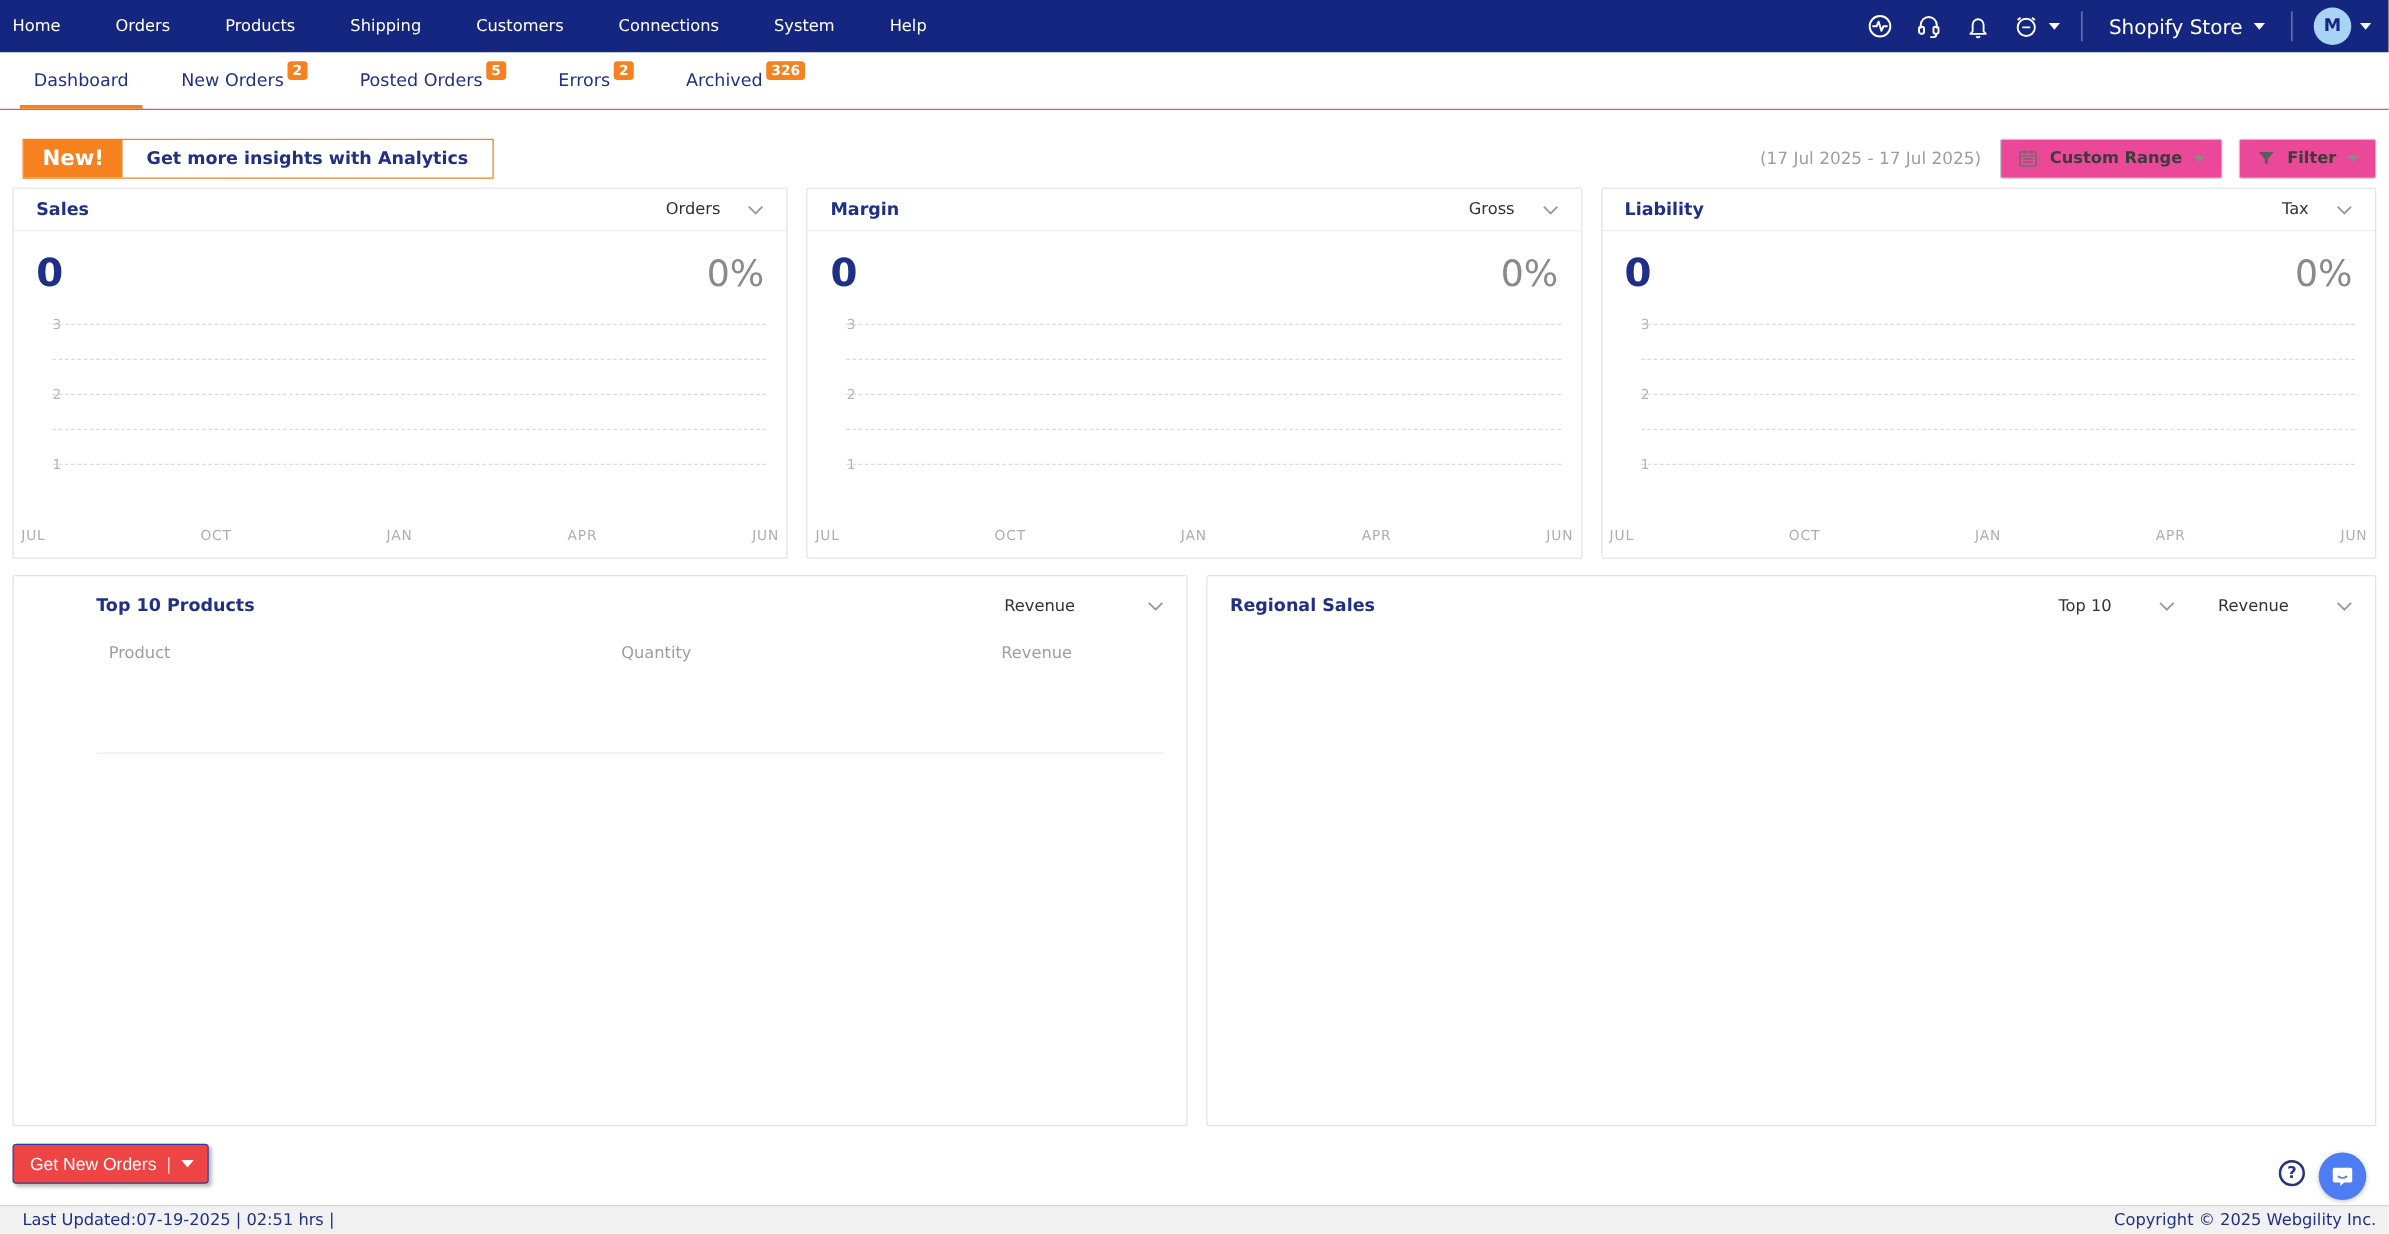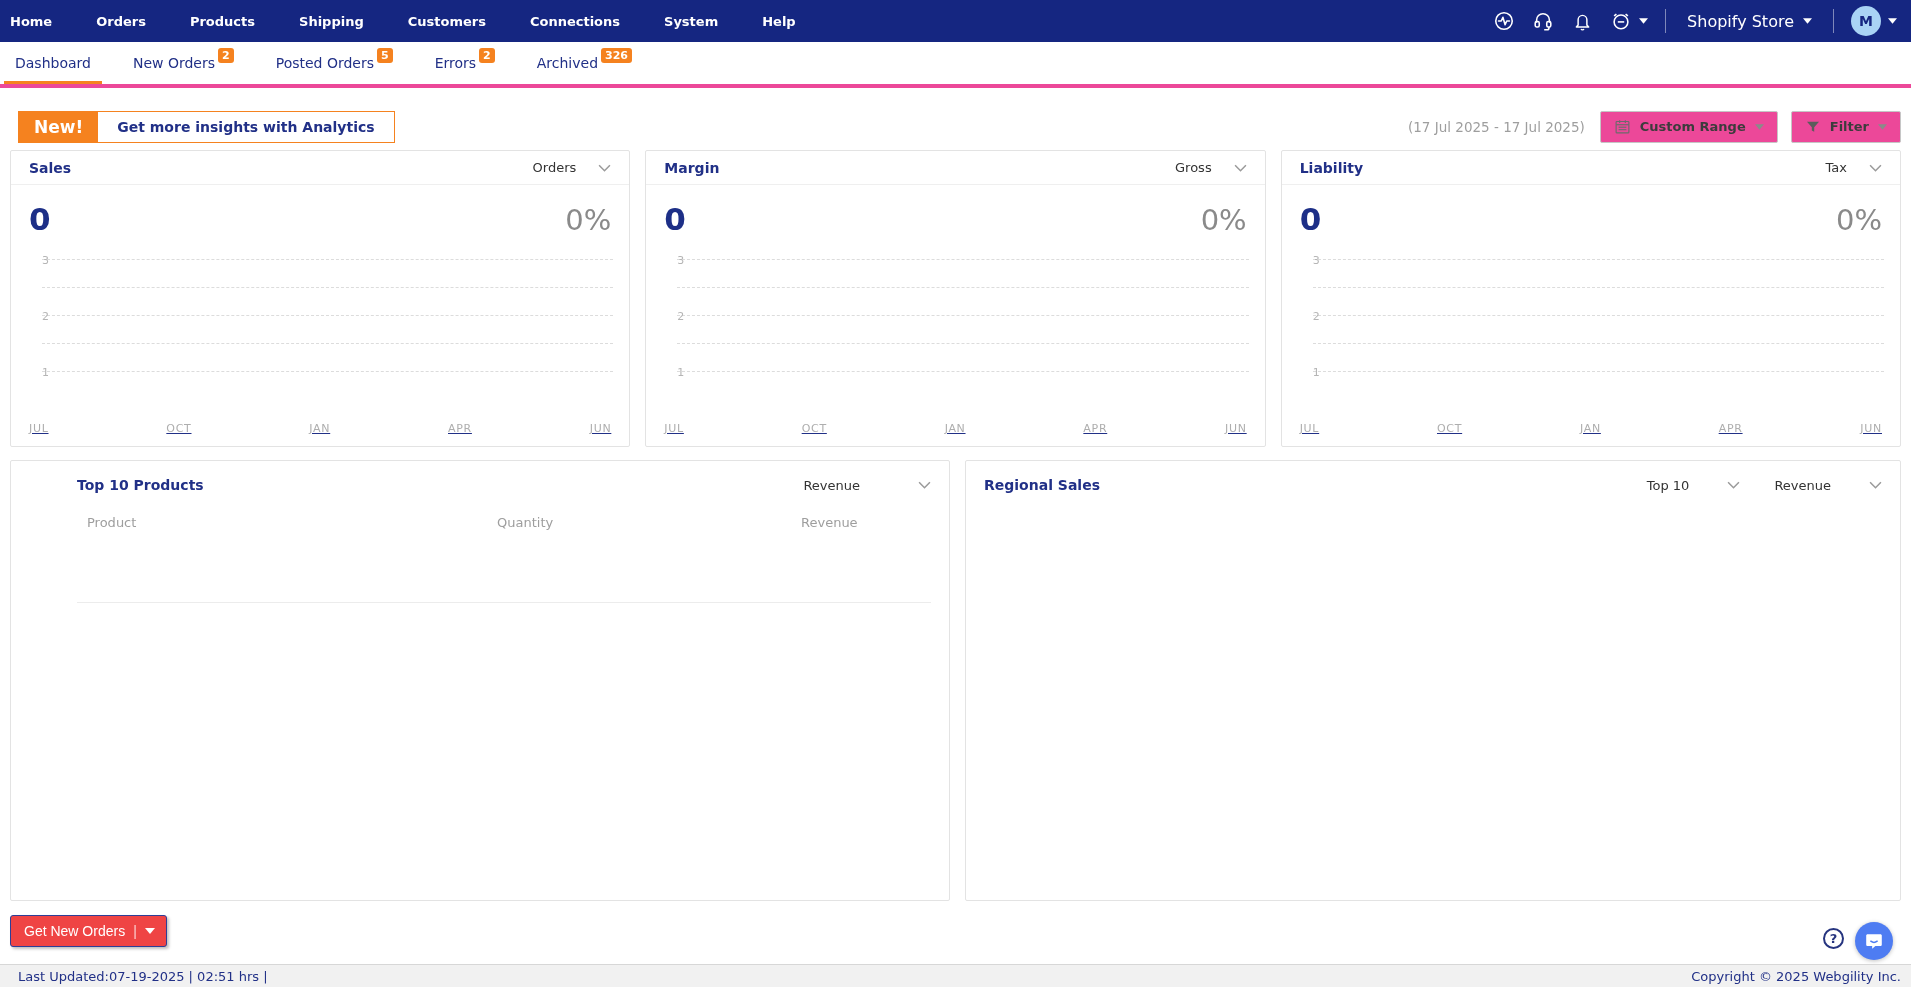--- a/index.html
+++ b/index.html
@@ -9,37 +9,37 @@
     font-family:"DejaVu Sans","Liberation Sans",sans-serif;
     background:#ffffff; color:#213087; position:relative; overflow:hidden;
   }
   svg { display:block; }
 
   
   .topnav {
     height:42px; background:#152681; display:flex; align-items:center;
     padding:0 14px 0 10px; color:#fff;
   }
-  .nav-items { display:flex; align-items:flex-start;font-weight:bold; }
+  .nav-items { display:flex; align-items:flex-start; }
   .nav-item { font-size:13px; color:#fff; padding:0 22px 0 0; margin-right:22px; cursor:pointer; white-space:nowrap; }
   .nav-right { margin-left:auto; display:flex; align-items:center; gap:17px; }
   .icon-btn { width:22px; height:22px; display:flex; align-items:center; justify-content:center; cursor:pointer; }
   .alarm-group { display:flex; align-items:center; gap:7px; cursor:pointer; }
   .v-divider { width:1px; height:24px; background:rgba(255,255,255,0.45); }
   .store-selector { display:flex; align-items:center; gap:9px; font-size:16px; cursor:pointer; padding:0 4px; }
   .avatar-group { display:flex; align-items:center; gap:7px; cursor:pointer; }
   .avatar {
     width:30px; height:30px; border-radius:50%; background:#A9D3F5; color:#152681;
     font-weight:bold; font-size:14px; display:flex; align-items:center; justify-content:center;
   }
 
   
   .tabbar {
-    height:46px; background:#fff; border-bottom:4px solid #ec4899;
-    display:flex; align-items:stretch; padding-left:2px;
+    height:46px; background:#fff; border-bottom:1px solid #ec4899;
+    display:flex; align-items:stretch; padding-left:14px;
   }
   .tab {
     position:relative; display:flex; align-items:center; padding:0 13px; margin-right:16px;
     font-size:14px; color:#213087; cursor:pointer; white-space:nowrap;
   }
   .tab.active::after {
     content:""; position:absolute; left:2px; right:2px; bottom:0; height:3px; background:#F5821F;
   }
   .badge {
     background:#F5821F; color:#fff; font-size:11px; font-weight:bold;
@@ -74,21 +74,21 @@
     padding:0 18px; border-bottom:1px solid #efefef;
   }
   .metric-head .dd-label { margin-right:22px; }
   .metric-values { display:flex; align-items:baseline; justify-content:space-between; padding:16px 18px 0; }
   .metric-value { font-size:31px; font-weight:bold; color:#1d2f87; }
   .metric-percent { font-size:29px; color:#8a8a8a; }
 
   .spark { position:relative; margin:22px 16px 0; height:116px; }
   .gl { position:absolute; left:15px; right:0; border-top:1px dashed #dcdcdc; height:0; }
   .tick { position:absolute; left:0; top:0; transform:translateY(-50%); font-size:11px; color:#b5b5b5; line-height:1; }
-  .months { display:flex; justify-content:space-between; margin:auto 18px 11px;text-decoration:underline; }
+  .months { display:flex; justify-content:space-between; margin:auto 6px 11px; }
   .month { font-size:11px; color:#aeaeae; letter-spacing:0.7px; }
 
   
   .bottom-row { margin:13px 10px 0; display:flex; gap:15px; height:441px; }
   .products-card { width:940px; flex:none;padding-left:48px; }
   .regional-card { flex:1; }
   .wide-head { height:48px; display:flex; align-items:center; justify-content:space-between; padding:0 18px; }
   .products-card .dd-label { margin-right:58px; }
   .table-cols { display:flex; padding:6px 18px 0 28px; }
   .col-h { font-size:13px; color:#9e9e9e; }

